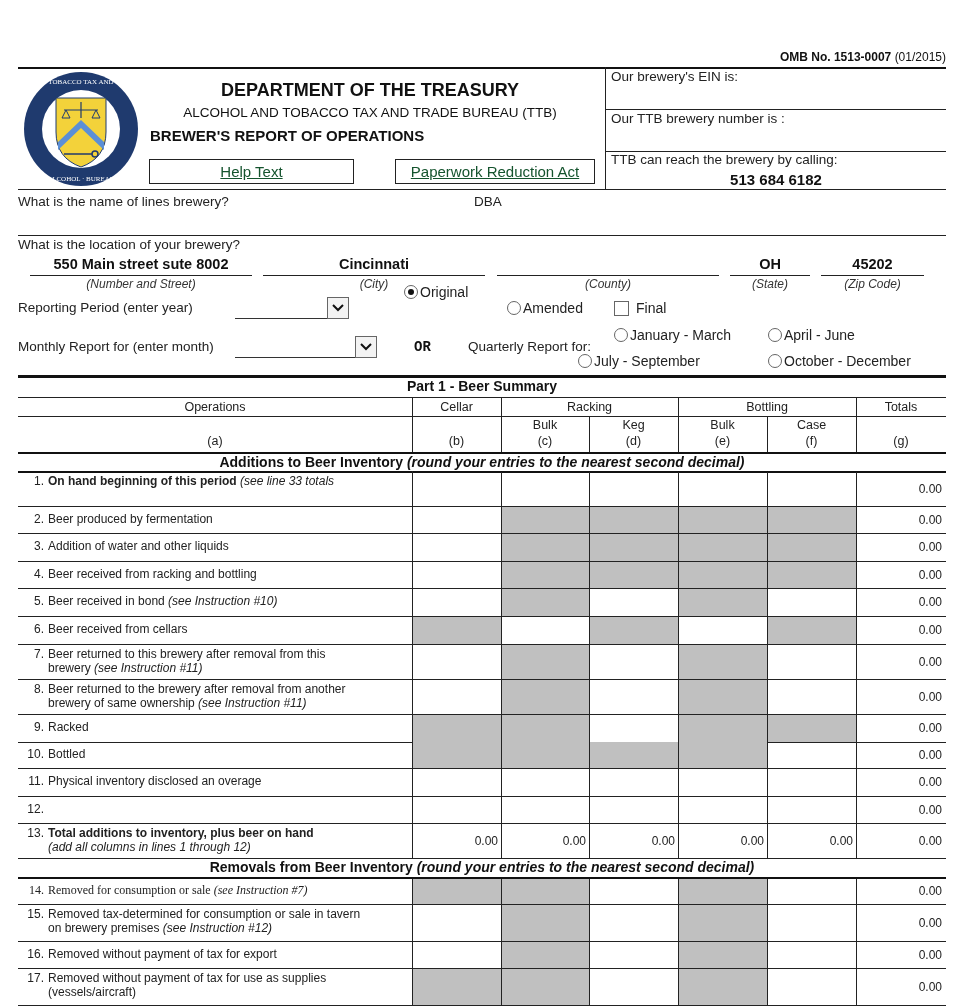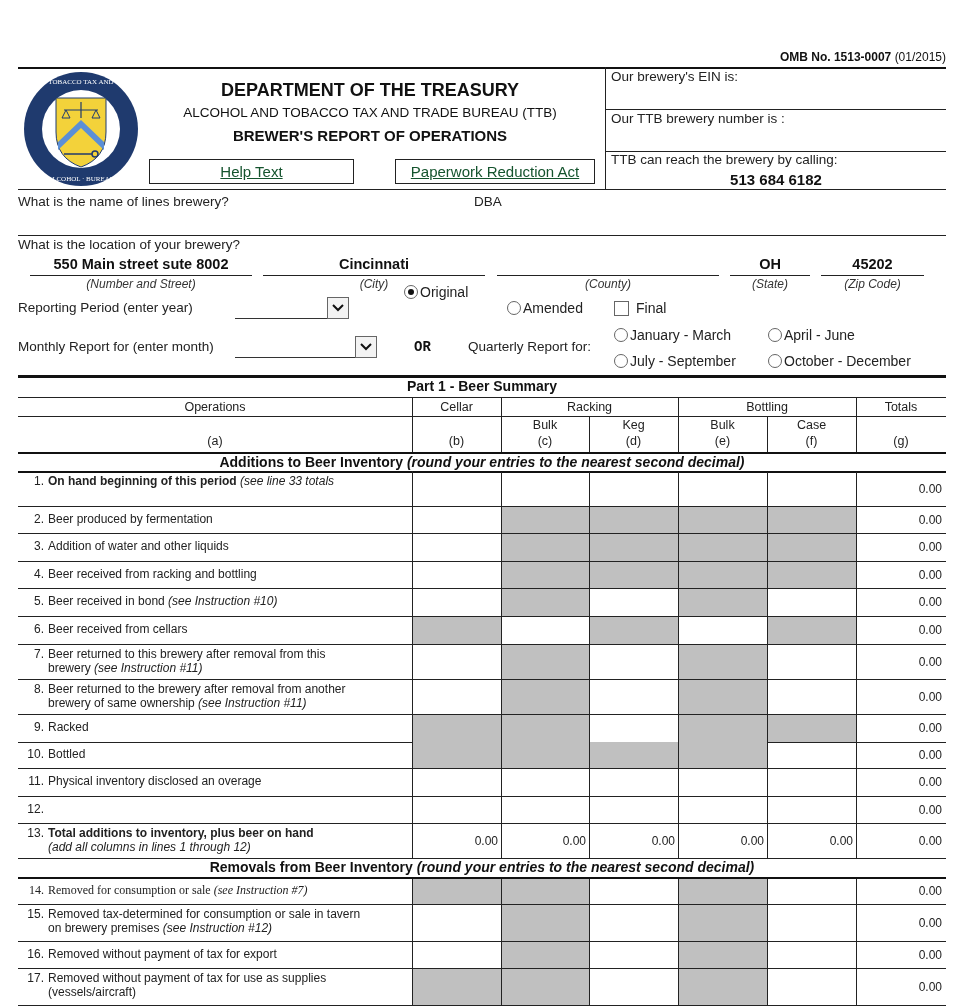--- a/index.html
+++ b/index.html
@@ -7,21 +7,21 @@
   body { width: 975px; height: 1007px; position: relative; overflow: hidden;
          font-family: "Liberation Sans", sans-serif; color: #111; font-size: 14px; }
   .abs { position: absolute; }
   .omb { top: 50px; right: 29px; font-size: 12px; }
   .omb b { font-weight: bold; }
   .hline { position: absolute; background: #222; height: 1px; }
   .hline.thick { height: 2px; background: #111; }
   .vline { position: absolute; background: #222; width: 1px; }
   .title1 { left: 150px; width: 440px; top: 80px; text-align: center; font-size: 18px; font-weight: bold; }
   .title2 { left: 150px; width: 440px; top: 105px; text-align: center; font-size: 13.5px; }
-  .title3 { left: 150px; width: 440px; top: 127px; text-align: center; font-size: 15px; font-weight: bold; }
+  .title3 { left: 150px; width: 440px; top: 127px; text-align: left; font-size: 15px; font-weight: bold; }
   .linkbox { position: absolute; border: 1px solid #222; height: 25px; display: flex; align-items: center; justify-content: center; }
   .linkbox a { color: #14532d; text-decoration: underline; font-size: 15px; cursor: pointer; }
   .rlabel { font-size: 13.5px; color: #222; }
   .phone { font-size: 15px; font-weight: bold; text-align: center; }
   .label { font-size: 13.5px; color: #222; }
   .val { font-size: 14.5px; font-weight: bold; text-align: center; }
   .cap { font-size: 12px; font-style: italic; color: #333; text-align: center; }
   .uline { position: absolute; height: 1px; background: #222; }
   .select { position: absolute; border-bottom: 1px solid #333; height: 22px; }
   .select .arrow { position: absolute; right: 0; top: 0; width: 22px; height: 22px; border: 1px solid #666; background: #f3f3f3; display: flex; align-items: center; justify-content: center; }
@@ -142,21 +142,21 @@
 <div class="abs" style="left:414px; top:339px; font-weight:bold; font-size:14px;font-family:Liberation Mono, monospace;">OR</div>
 <div class="abs label" style="left:468px; top:339px;">Quarterly Report for:</div>
 <div class="abs radio" style="left:614px; top:327px;">
     <span class="dot"></span>
     <span>January - March</span>
   </div>
 <div class="abs radio" style="left:768px; top:327px;">
     <span class="dot"></span>
     <span>April - June</span>
   </div>
-<div class="abs radio" style="left:614px; top:353px;">
+<div class="abs radio" style="left:578px; top:353px;">
     <span class="dot"></span>
     <span>July - September</span>
   </div>
 <div class="abs radio" style="left:768px; top:353px;">
     <span class="dot"></span>
     <span>October - December</span>
   </div>
 
 <div class="hline" style="left:18px; width:928px; top:375px; height:3px; background:#111;"></div>
 

